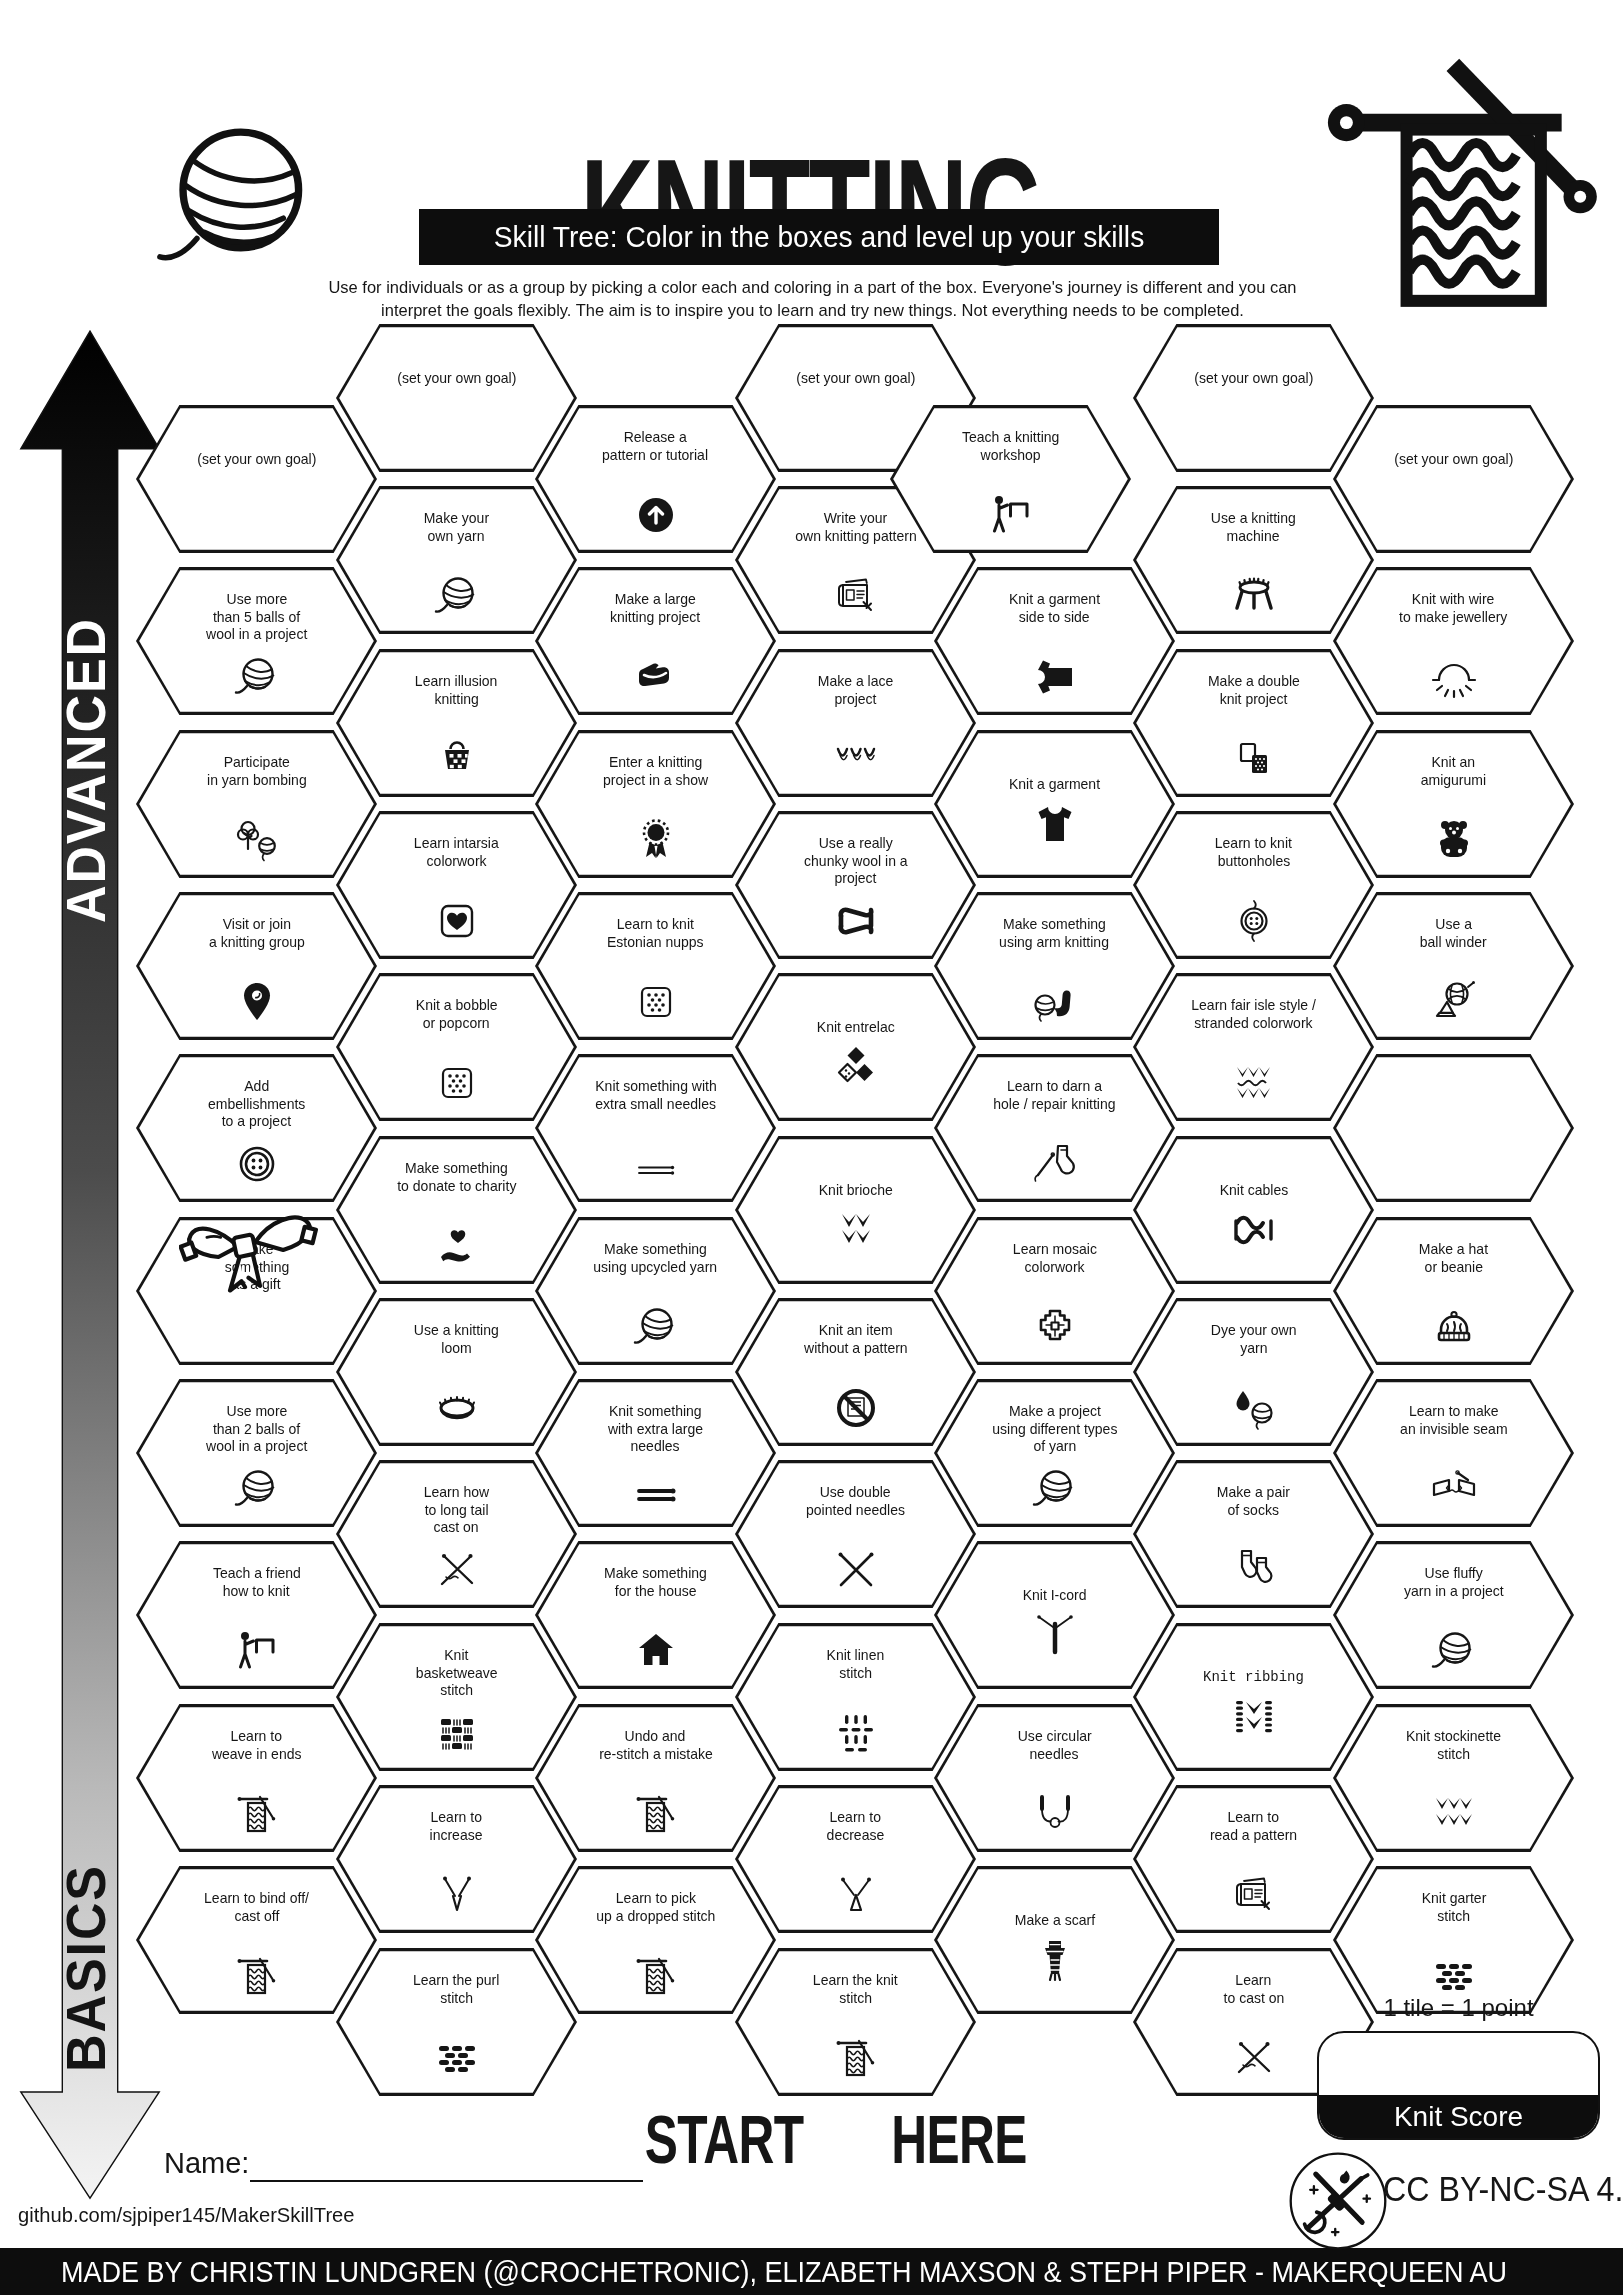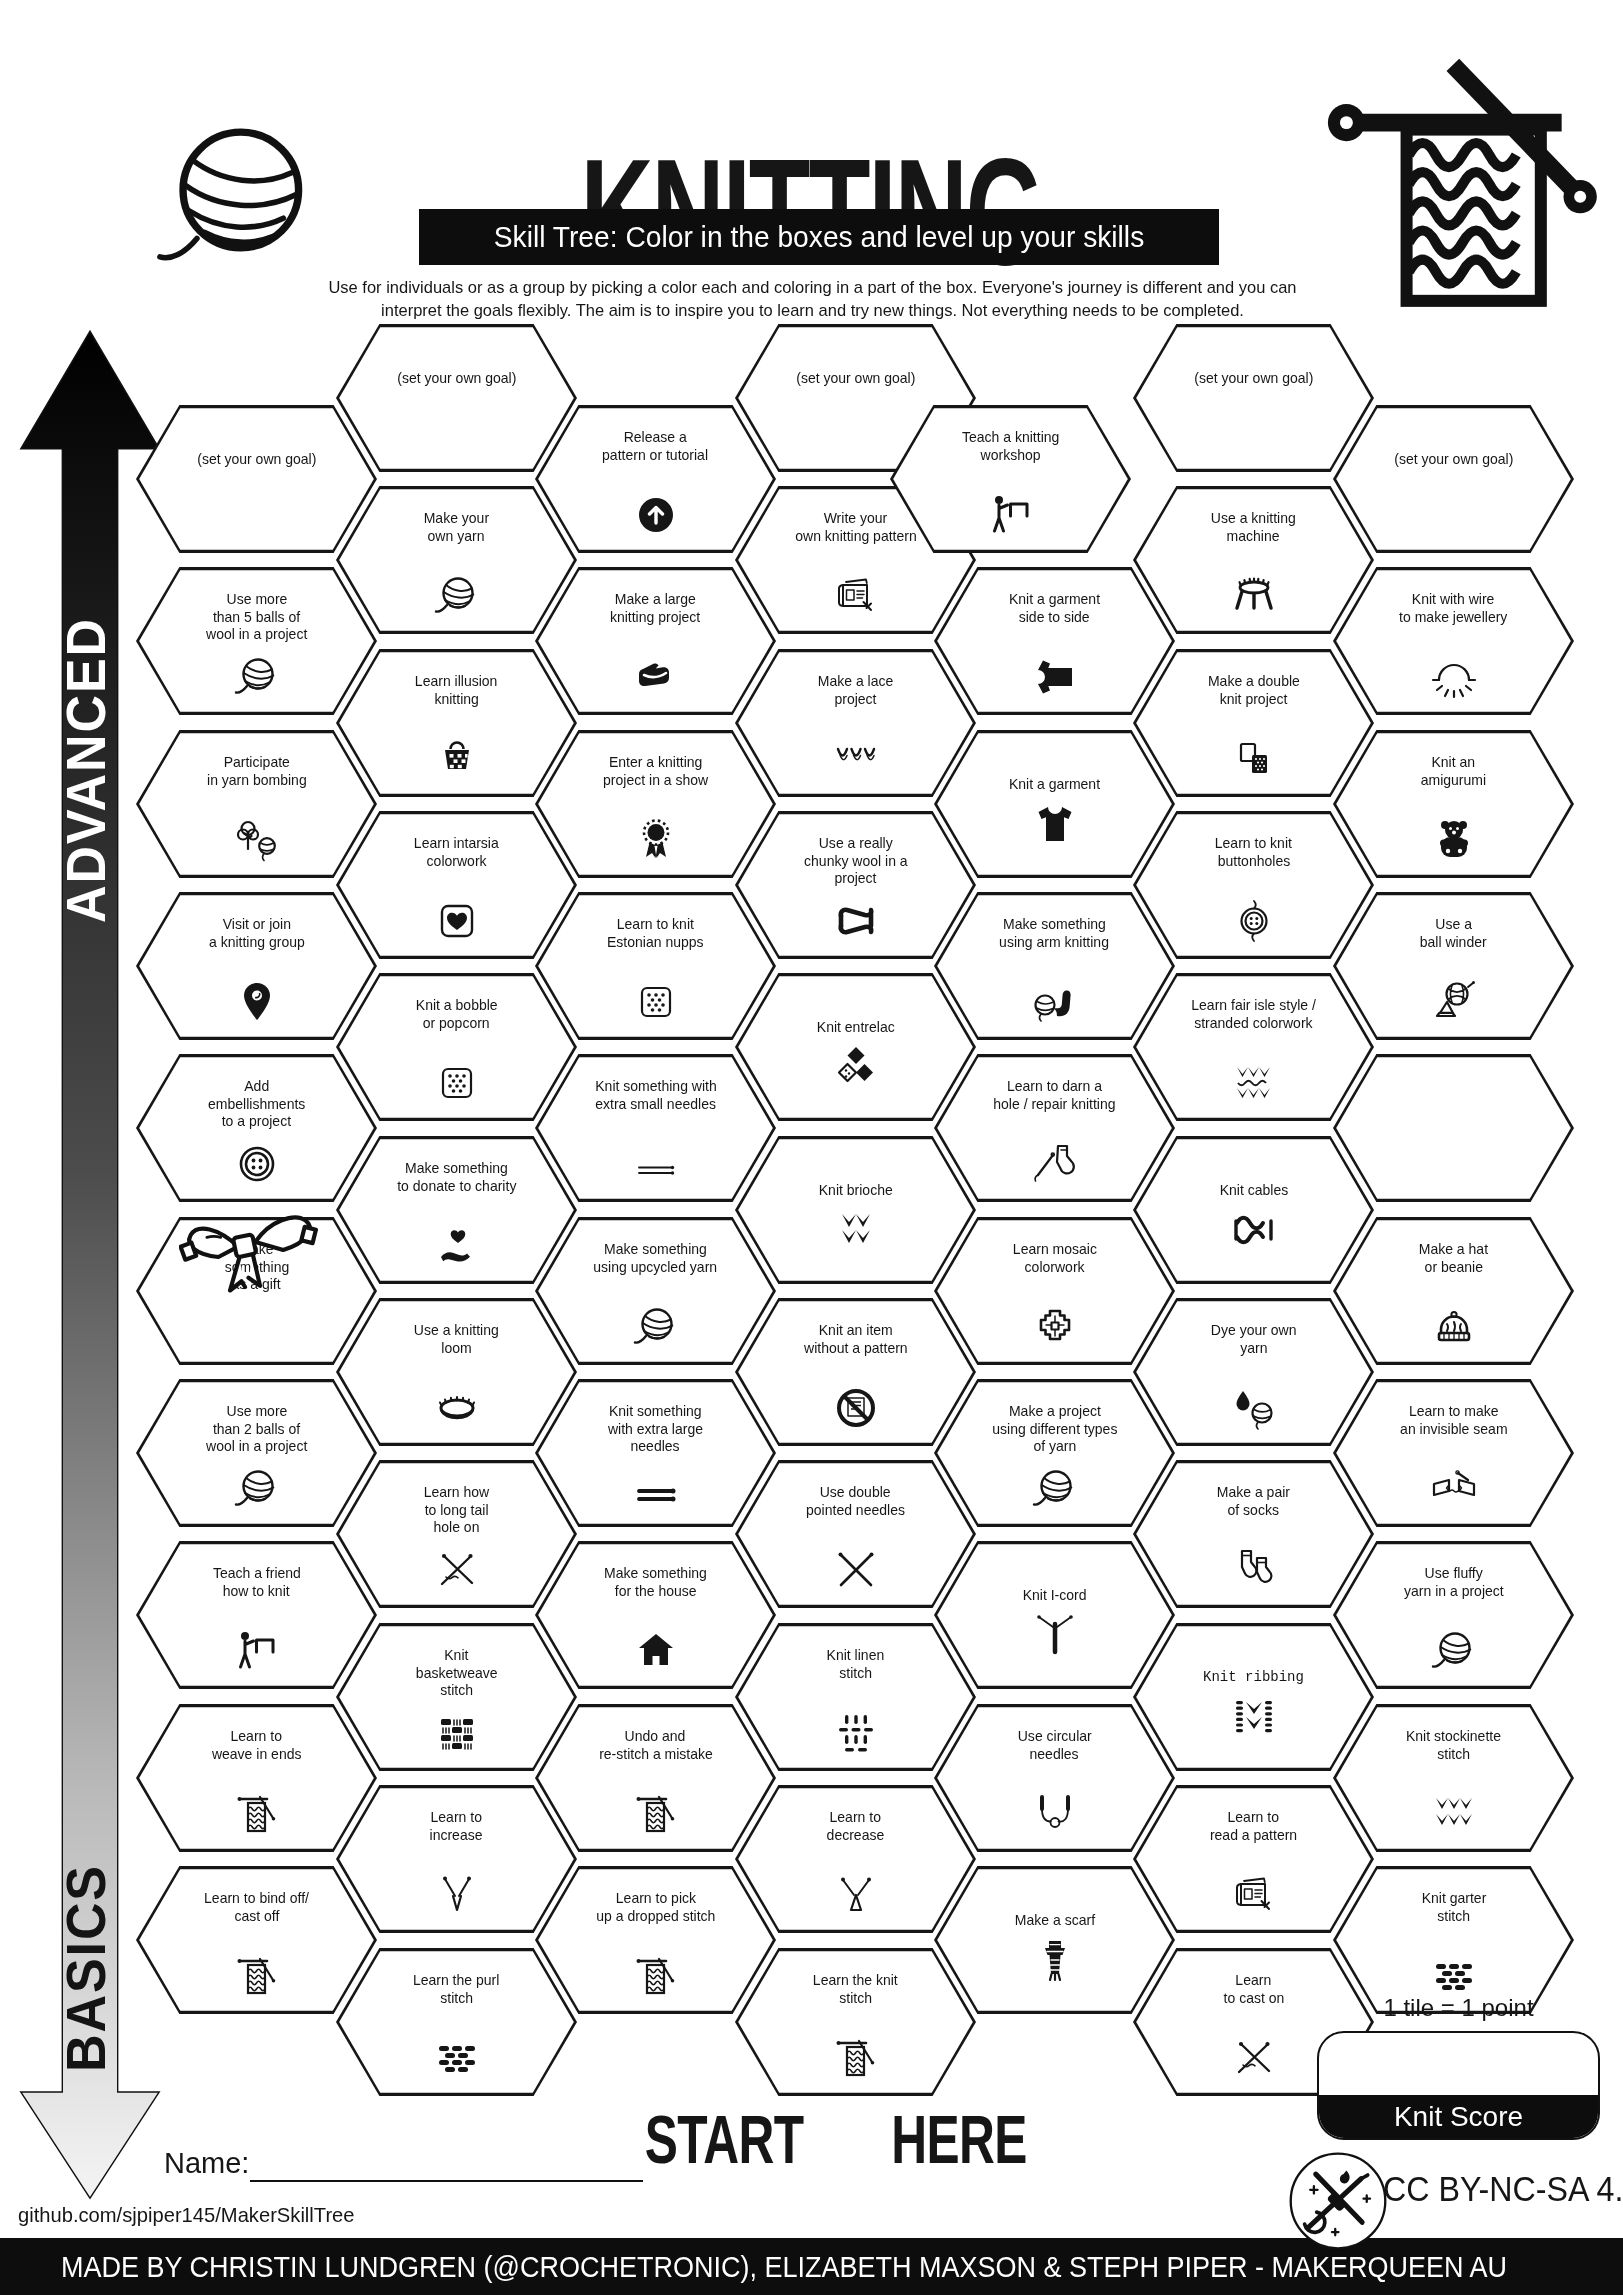--- a/index.html
+++ b/index.html
@@ -40,21 +40,21 @@
   #score-note{position:absolute;left:1317px;top:1994px;width:283px;text-align:center;font-size:24px}
   #score-box{position:absolute;left:1317px;top:2031px;width:283px;height:109px;background:#fff;
              border:2.8px solid #111;border-radius:27px;overflow:hidden;box-sizing:border-box}
   #score-band{position:absolute;left:0;right:0;bottom:0;height:43px;background:#0d0d0d;color:#fff;
               display:flex;align-items:center;justify-content:center;font-size:28px}
   #name-row{position:absolute;left:164px;top:2147px;font-size:29px}
   #name-line{position:absolute;left:250px;top:2180px;width:393px;height:2.3px;background:#111}
   #repo{position:absolute;left:17.6px;top:2203px;font-size:21px;transform:scaleX(.96);transform-origin:left}
   #cc-row{position:absolute;left:1383px;top:2169px;font-size:35px;transform:scaleX(.92);transform-origin:left;white-space:nowrap}
   #cc-circle{position:absolute;left:1287px;top:2150px;z-index:6}
-  #footer-bar{position:absolute;left:0;right:0;bottom:0;height:57px;background:#0d0d0d;color:#fff;
+  #footer-bar{position:absolute;left:0;right:0;bottom:0;height:47px;background:#0d0d0d;color:#fff;
               display:flex;align-items:center;justify-content:space-between;padding:0 19.4px;box-sizing:border-box}
   #footer-credit{font-size:30px;transform:scaleX(.9);transform-origin:left;white-space:nowrap;margin-left:42px}
   .deco{position:absolute;z-index:5}
 </style>
 </head>
 <body>
 
 <svg width="0" height="0" style="position:absolute" aria-hidden="true">
 <defs>
 <symbol id="yarn" viewBox="0 0 48 48" fill="none" stroke="currentColor" stroke-width="2.4" stroke-linecap="round" stroke-linejoin="round">
@@ -680,21 +680,21 @@
             <use href="#loom"></use>
           </svg>
         </div>
       </div>
       <div class="hex" style="left: 336px; top: 1460px;">
         <div class="hex-shape"></div>
         <div class="hex-fill"></div>
         <div class="hex-content">
           <div class="lbl">Learn how</div>
           <div class="lbl">to long tail</div>
-          <div class="lbl">hole on</div>
+          <div class="lbl">cast on</div>
           <svg class="ticon" viewBox="0 0 48 48">
             <use href="#needles-yarn"></use>
           </svg>
         </div>
       </div>
       <div class="hex" style="left: 336px; top: 1623px;">
         <div class="hex-shape"></div>
         <div class="hex-fill"></div>
         <div class="hex-content">
           <div class="lbl">Knit</div>

